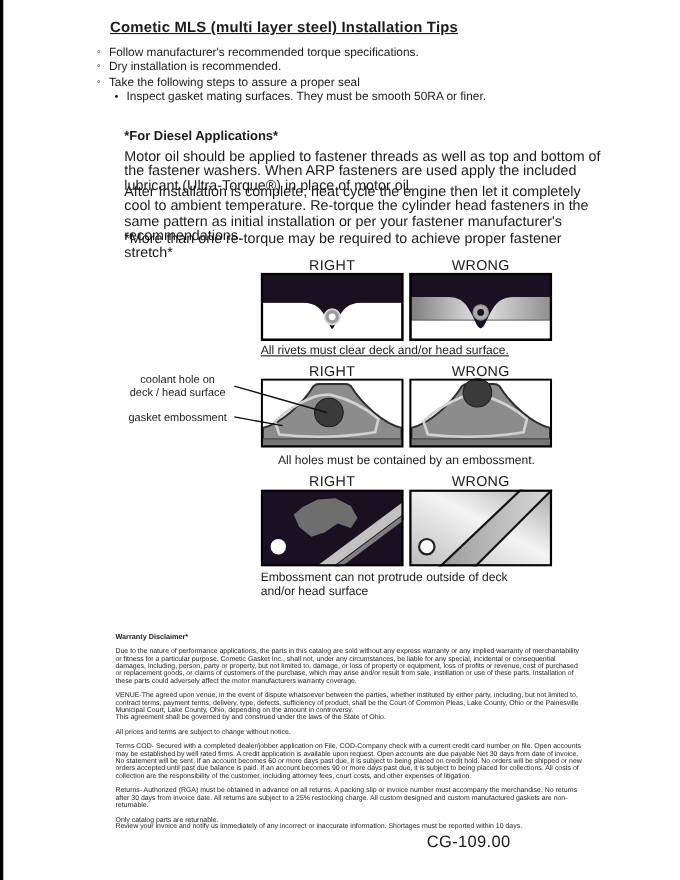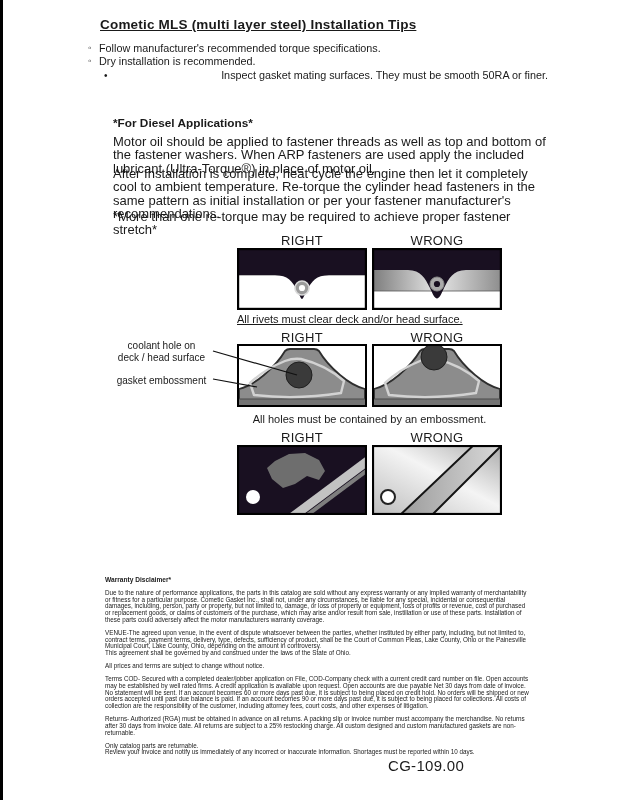--- a/index.html
+++ b/index.html
@@ -15,21 +15,21 @@
     font-family:"Liberation Sans",sans-serif;color:var(--text);overflow:hidden;
   }
   .left-strip{position:absolute;left:0;top:0;width:3px;height:800px;background:#000;}
   .title{
     position:absolute;left:100px;top:17px;margin:0;
     font-size:13.5px;font-weight:bold;text-decoration:underline;letter-spacing:.2px;
   }
   .bullets{position:absolute;left:88px;top:42px;font-size:10.8px;line-height:13.4px;width:460px;}
   .bullet{position:relative;padding-left:11px;}
   .bullet.lvl1::before{content:"\25E6";position:absolute;left:0;top:-1px;font-size:10px;}
-  .bullet.lvl2{margin-left:16px;text-align:right;}
+  .bullet.lvl2{margin-left:16px;}
   .bullet.lvl2::before{content:"\2022";position:absolute;left:0;top:0;font-size:10px;}
   .diesel-heading{position:absolute;left:113px;top:116px;margin:0;font-size:11.8px;font-weight:bold;}
   .para{position:absolute;left:113px;width:436px;margin:0;font-size:13px;line-height:13.4px;}
   .para.p1{top:135px;}
   .para.p2{top:167px;}
   .para.p3{top:210px;}
 
   .diag-row{position:absolute;left:110px;width:400px;}
   .row1{top:233px;height:96px;}
   .row2{top:330px;height:98px;}
@@ -59,20 +59,21 @@
 <body>
 
 <div class="page">
   <div class="left-strip"></div>
 
   <h1 class="title">Cometic MLS (multi layer steel) Installation Tips</h1>
 
   <div class="bullets">
     <div class="bullet lvl1"><span>Follow manufacturer's recommended torque specifications.</span></div>
     <div class="bullet lvl1"><span>Dry installation is recommended.</span></div>
+    <div class="bullet lvl1"><span>Take the following steps to assure a proper seal</span></div>
     <div class="bullet lvl2"><span>Inspect gasket mating surfaces.  They must be smooth 50RA or finer.</span></div>
   </div>
 
   <h2 class="diesel-heading">*For Diesel Applications*</h2>
   <p class="para p1">Motor oil should be applied to fastener threads as well as top and bottom of the fastener washers. When ARP fasteners are used apply the included lubricant (Ultra-Torque®) in place of motor oil.</p>
   <p class="para p2">After Installation is complete, heat cycle the engine then let it completely cool to ambient temperature. Re-torque the cylinder head fasteners in the same pattern as initial installation or per your fastener manufacturer's recommendations.</p>
   <p class="para p3">*More than one re-torque may be required to achieve proper fastener stretch*</p>
 
   <div class="diag-row row1">
     <p class="diag-label pos-left">RIGHT</p>
@@ -171,20 +172,22 @@
           <stop offset="0" stop-color="#9a9a9a"></stop>
             <stop offset="1" stop-color="#dcdcdc"></stop>
         </linearGradient>
       </defs>
       <rect x="1" y="1" width="128" height="68" fill="url(#g3)"></rect>
       <polygon points="26,72 106,-4 134,-4 58,72" fill="url(#g3b)" stroke="#141414" stroke-width="2"></polygon>
       <circle cx="16" cy="52" r="7" fill="#ffffff" stroke="#222222" stroke-width="2"></circle>
       <rect x="1" y="1" width="128" height="68" fill="none" stroke="#000000" stroke-width="2.2"></rect>
     </svg>
 
+    <p class="caption caption3">Embossment can not protrude outside of deck
+and/or head surface</p>
   </div>
 
   <div class="warranty">
     <h2 class="warranty-heading">Warranty Disclaimer*</h2>
     <p class="wpara">Due to the nature of performance applications, the parts in this catalog are sold without any express warranty or any implied warranty of merchantability or fitness for a particular purpose.  Cometic Gasket Inc., shall not, under any circumstances, be liable for any special, incidental or consequential damages, including, person, party or property, but not limited to, damage, or loss of property or equipment, loss of profits or revenue, cost of purchased or replacement goods, or claims of customers of the purchase, which may arise and/or result from sale, instillation or use of these parts.  Installation of these parts could adversely affect the motor manufacturers warranty coverage.</p>
     <p class="wpara">VENUE-The agreed upon venue, in the event of dispute whatsoever between the parties, whether instituted by either party, including, but not limited to, contract terms, payment terms, delivery, type, defects, sufficiency of product, shall be the Court of Common Pleas, Lake County, Ohio or the Painesville Municipal Court, Lake County, Ohio, depending on the amount in controversy.
 This agreement shall be governed by and construed under the laws of the State of Ohio.</p>
     <p class="wpara">All prices and terms are subject to change without notice.</p>
     <p class="wpara">Terms COD- Secured with a completed dealer/jobber application on File, COD-Company check with a current credit card number on file.  Open accounts may be established by well rated firms.  A credit application is available upon request.  Open accounts are due payable Net 30 days from date of invoice.  No statement will be sent.  If an account becomes 60 or more days past due, it is subject to being placed on credit hold.  No orders will be shipped or new orders accepted until past due balance is paid.  If an account becomes 90 or more days past due, it is subject to being placed for collections.  All costs of collection are the responsibility of the customer, including attorney fees, court costs, and other expenses of litigation.</p>
     <p class="wpara">Returns- Authorized (RGA) must be obtained in advance on all returns.  A packing slip or invoice number must accompany the merchandise.  No returns after 30 days from invoice date.  All returns are subject to a 25% restocking charge.  All custom designed and custom manufactured gaskets are non-returnable.</p>

